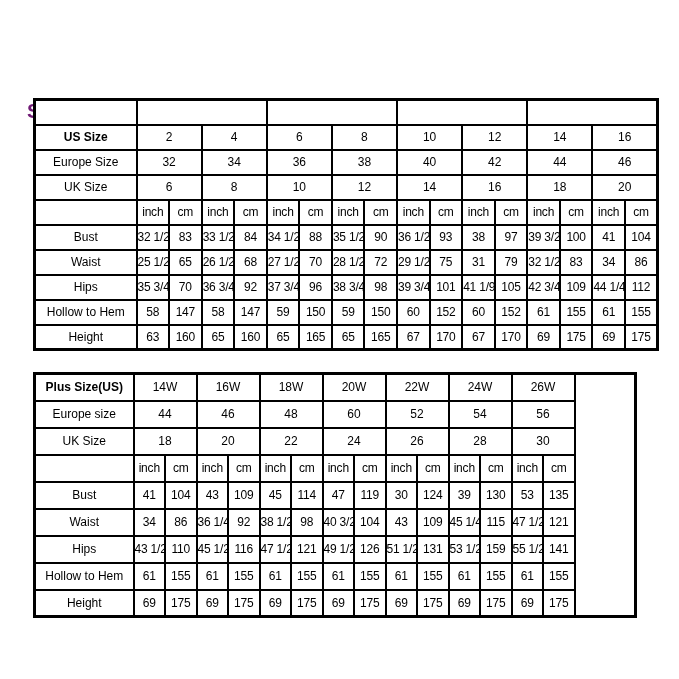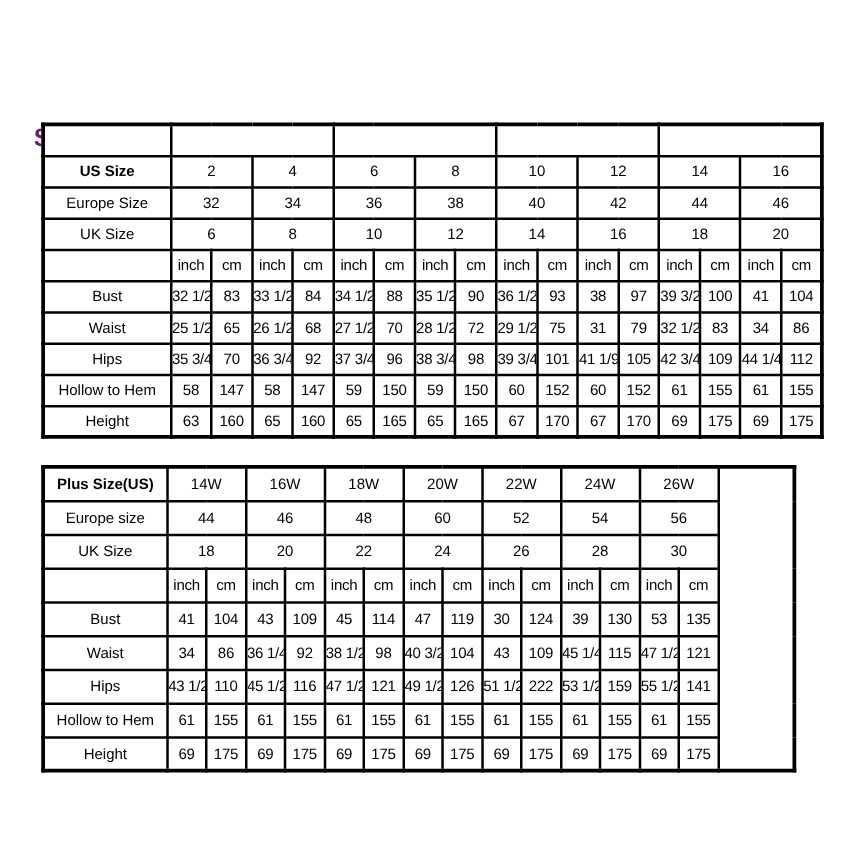--- a/index.html
+++ b/index.html
@@ -341,21 +341,21 @@
             <td class="label">Hips</td>
             <td class="val">43 1/2</td>
             <td class="val">110</td>
             <td class="val">45 1/2</td>
             <td class="val">116</td>
             <td class="val">47 1/2</td>
             <td class="val">121</td>
             <td class="val">49 1/2</td>
             <td class="val">126</td>
             <td class="val">51 1/2</td>
-            <td class="val">222</td>
+            <td class="val">131</td>
             <td class="val">53 1/2</td>
             <td class="val">159</td>
             <td class="val">55 1/2</td>
             <td class="val">141</td>
           </tr>
           <tr>
             <td class="label">Hollow to Hem</td>
             <td class="val">61</td>
             <td class="val">155</td>
             <td class="val">61</td>

